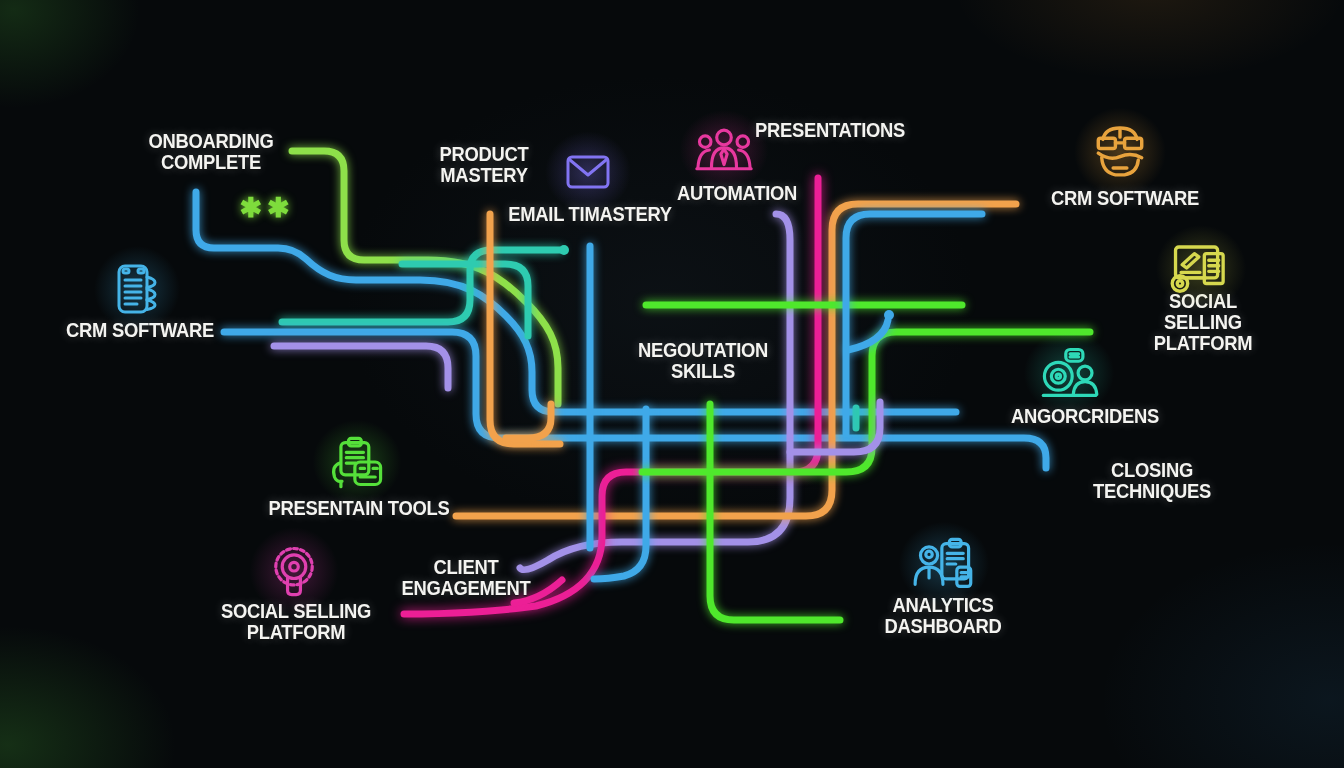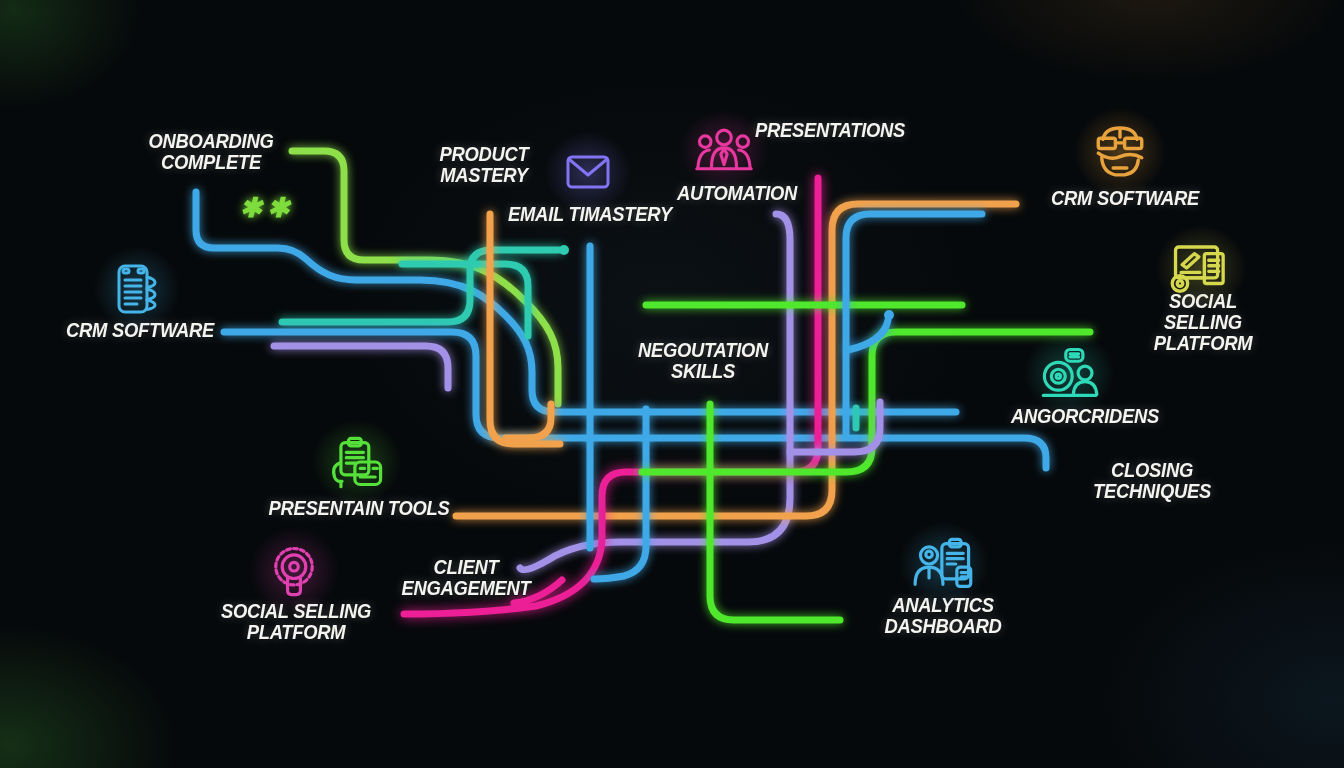--- a/index.html
+++ b/index.html
@@ -6,21 +6,20 @@
   .stage{
     position:relative;width:1344px;height:768px;overflow:hidden;
     font-family:"Liberation Sans",sans-serif;
     background:
       radial-gradient(180px 140px at 14px 10px, rgba(90,220,70,.16), transparent 70%),
       radial-gradient(240px 170px at 8px 745px, rgba(90,220,70,.18), transparent 70%),
       radial-gradient(280px 130px at 1150px -10px, rgba(240,160,60,.10), transparent 70%),
       radial-gradient(320px 220px at 1330px 700px, rgba(60,140,200,.10), transparent 72%),
       radial-gradient(420px 300px at 660px 300px, rgba(30,40,50,.25), transparent 75%),
       #06090b;
-    font-style: italic;
   }
   svg.lines{position:absolute;inset:0;}
   svg.lines path{fill:none;stroke-width:7;stroke-linecap:round;}
   .c-lg{stroke:#8ee04a;filter:drop-shadow(0 0 5px rgba(142,224,74,.85));}
   .c-gr{stroke:#4fe82c;filter:drop-shadow(0 0 5px rgba(79,232,44,.85));}
   .c-bl{stroke:#3fa9e8;filter:drop-shadow(0 0 5px rgba(63,169,232,.85));}
   .c-tl{stroke:#2ecbb0;filter:drop-shadow(0 0 5px rgba(46,203,176,.85));}
   .c-or{stroke:#f2a24c;filter:drop-shadow(0 0 5px rgba(242,162,76,.85));}
   .c-pk{stroke:#ec1f96;filter:drop-shadow(0 0 6px rgba(236,31,150,.9));}
   .c-lv{stroke:#a391e8;filter:drop-shadow(0 0 5px rgba(163,145,232,.85));}

